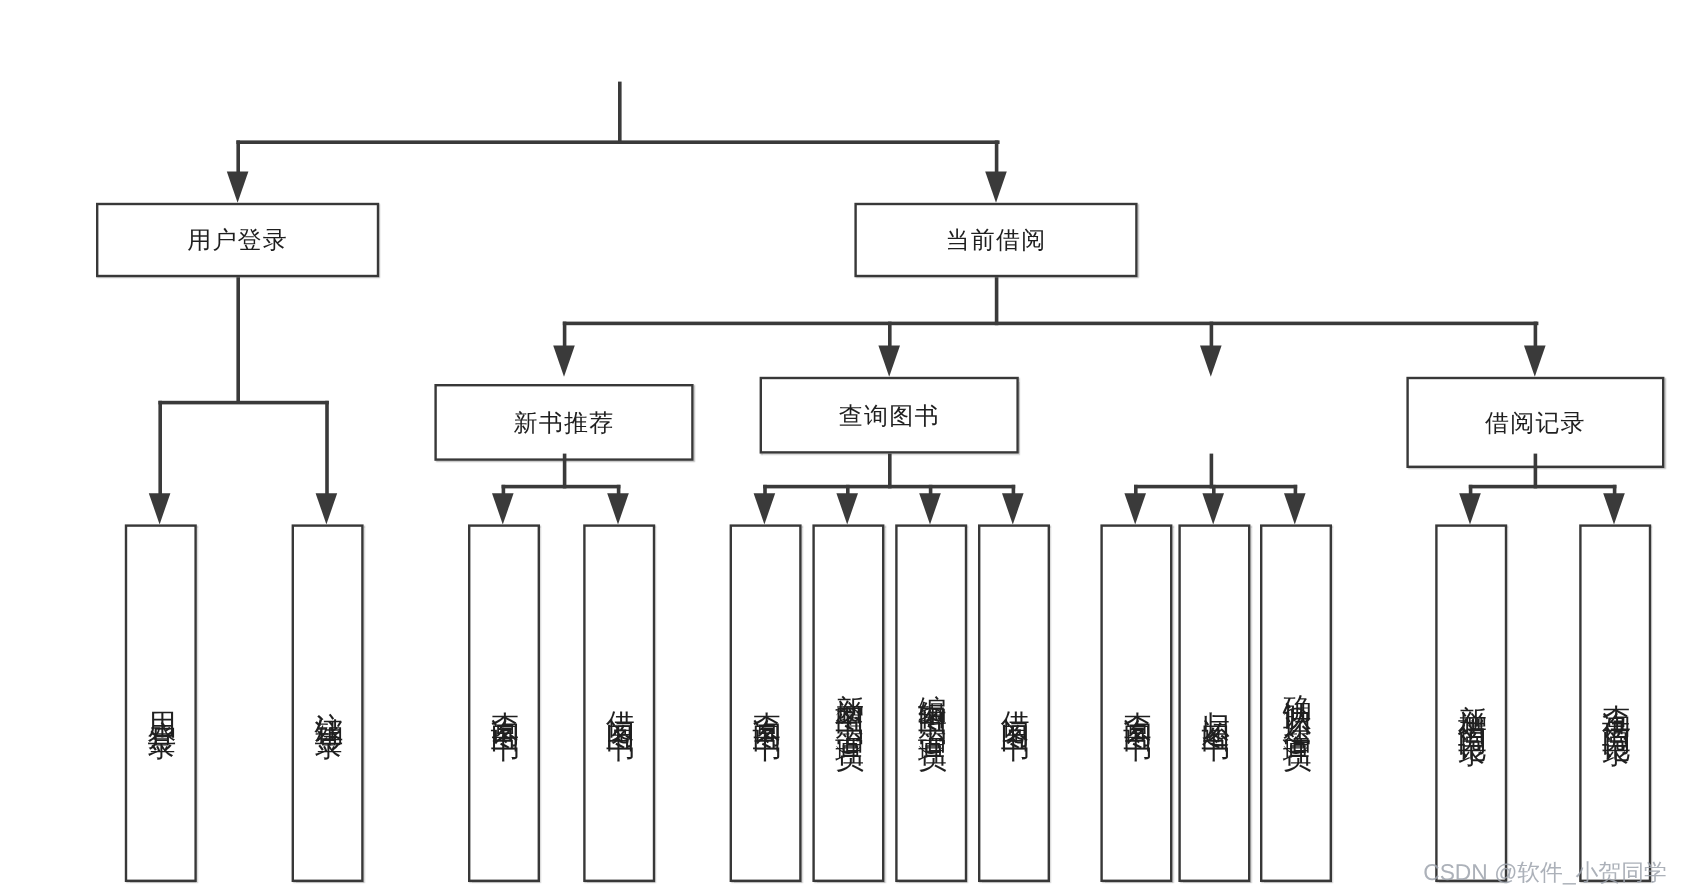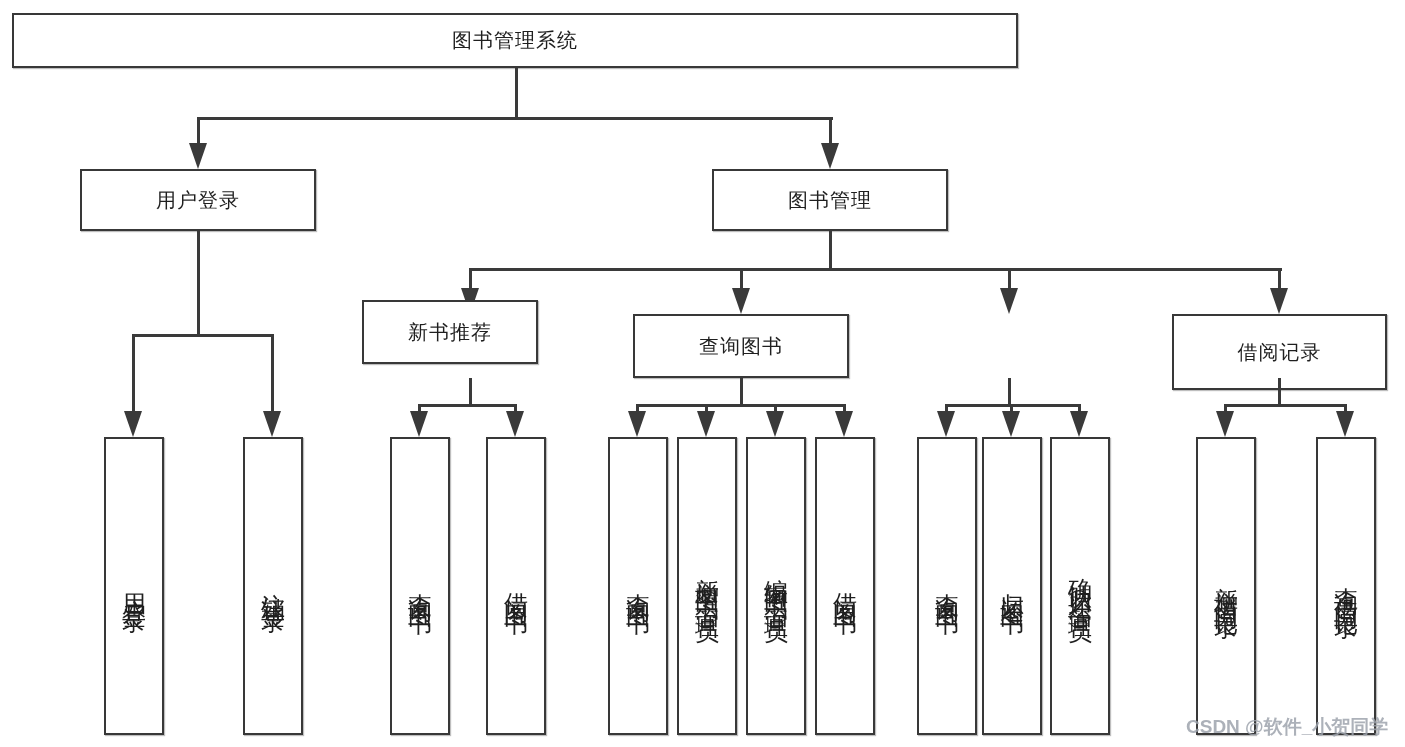--- a/index.html
+++ b/index.html
@@ -38,65 +38,61 @@
     border-right:9px solid transparent;
     border-top:26px solid #3a3a3a;
   }
   .watermark{
     position:absolute;
     left:1186px;top:714px;
     font-size:19px;
     color:rgba(158,163,173,0.85);
     z-index:10;
     white-space:nowrap;
-    font-weight:bold;
   }
 </style>
 </head>
 <body>
 
 <div class="canvas">
 
-  <div class="box hbox" style="left:12px;top:13px;width:1006px;height:55px">
-    <span>图书管理系统</span>
-  </div>
 
   <div class="vline" style="left:515px;top:68px;height:52px"></div>
   <div class="hline" style="left:197px;top:117px;width:636px"></div>
   <div class="vline" style="left:197px;top:117px;height:30px"></div>
   <div class="vline" style="left:829px;top:117px;height:30px"></div>
   <div class="arrow" style="left:189px;top:143px"></div>
   <div class="arrow" style="left:821px;top:143px"></div>
 
   <div class="box hbox" style="left:80px;top:169px;width:236px;height:62px">
     <span>用户登录</span>
   </div>
   <div class="box hbox" style="left:712px;top:169px;width:236px;height:62px">
-    <span>图书管理</span>
+    <span>当前借阅</span>
   </div>
 
   <div class="vline" style="left:197px;top:231px;height:105px"></div>
   <div class="hline" style="left:132px;top:334px;width:142px"></div>
   <div class="vline" style="left:132px;top:334px;height:80px"></div>
   <div class="vline" style="left:271px;top:334px;height:80px"></div>
   <div class="arrow" style="left:124px;top:411px"></div>
   <div class="arrow" style="left:263px;top:411px"></div>
 
   <div class="vline" style="left:829px;top:231px;height:40px"></div>
   <div class="hline" style="left:469px;top:268px;width:813px"></div>
   <div class="vline" style="left:469px;top:268px;height:26px"></div>
   <div class="vline" style="left:740px;top:268px;height:26px"></div>
   <div class="vline" style="left:1008px;top:268px;height:26px"></div>
   <div class="vline" style="left:1278px;top:268px;height:26px"></div>
   <div class="arrow" style="left:461px;top:288px"></div>
   <div class="arrow" style="left:732px;top:288px"></div>
   <div class="arrow" style="left:1000px;top:288px"></div>
   <div class="arrow" style="left:1270px;top:288px"></div>
 
-  <div class="box hbox" style="left:362px;top:300px;width:176px;height:64px">
+  <div class="box hbox" style="left:362px;top:320px;width:216px;height:64px">
     <span>新书推荐</span>
   </div>
   <div class="box hbox" style="left:633px;top:314px;width:216px;height:64px">
     <span>查询图书</span>
   </div>
   <div class="box hbox" style="left:1172px;top:314px;width:215px;height:76px">
     <span>借阅记录</span>
   </div>
 
   <div class="vline" style="left:469px;top:378px;height:29px"></div>

